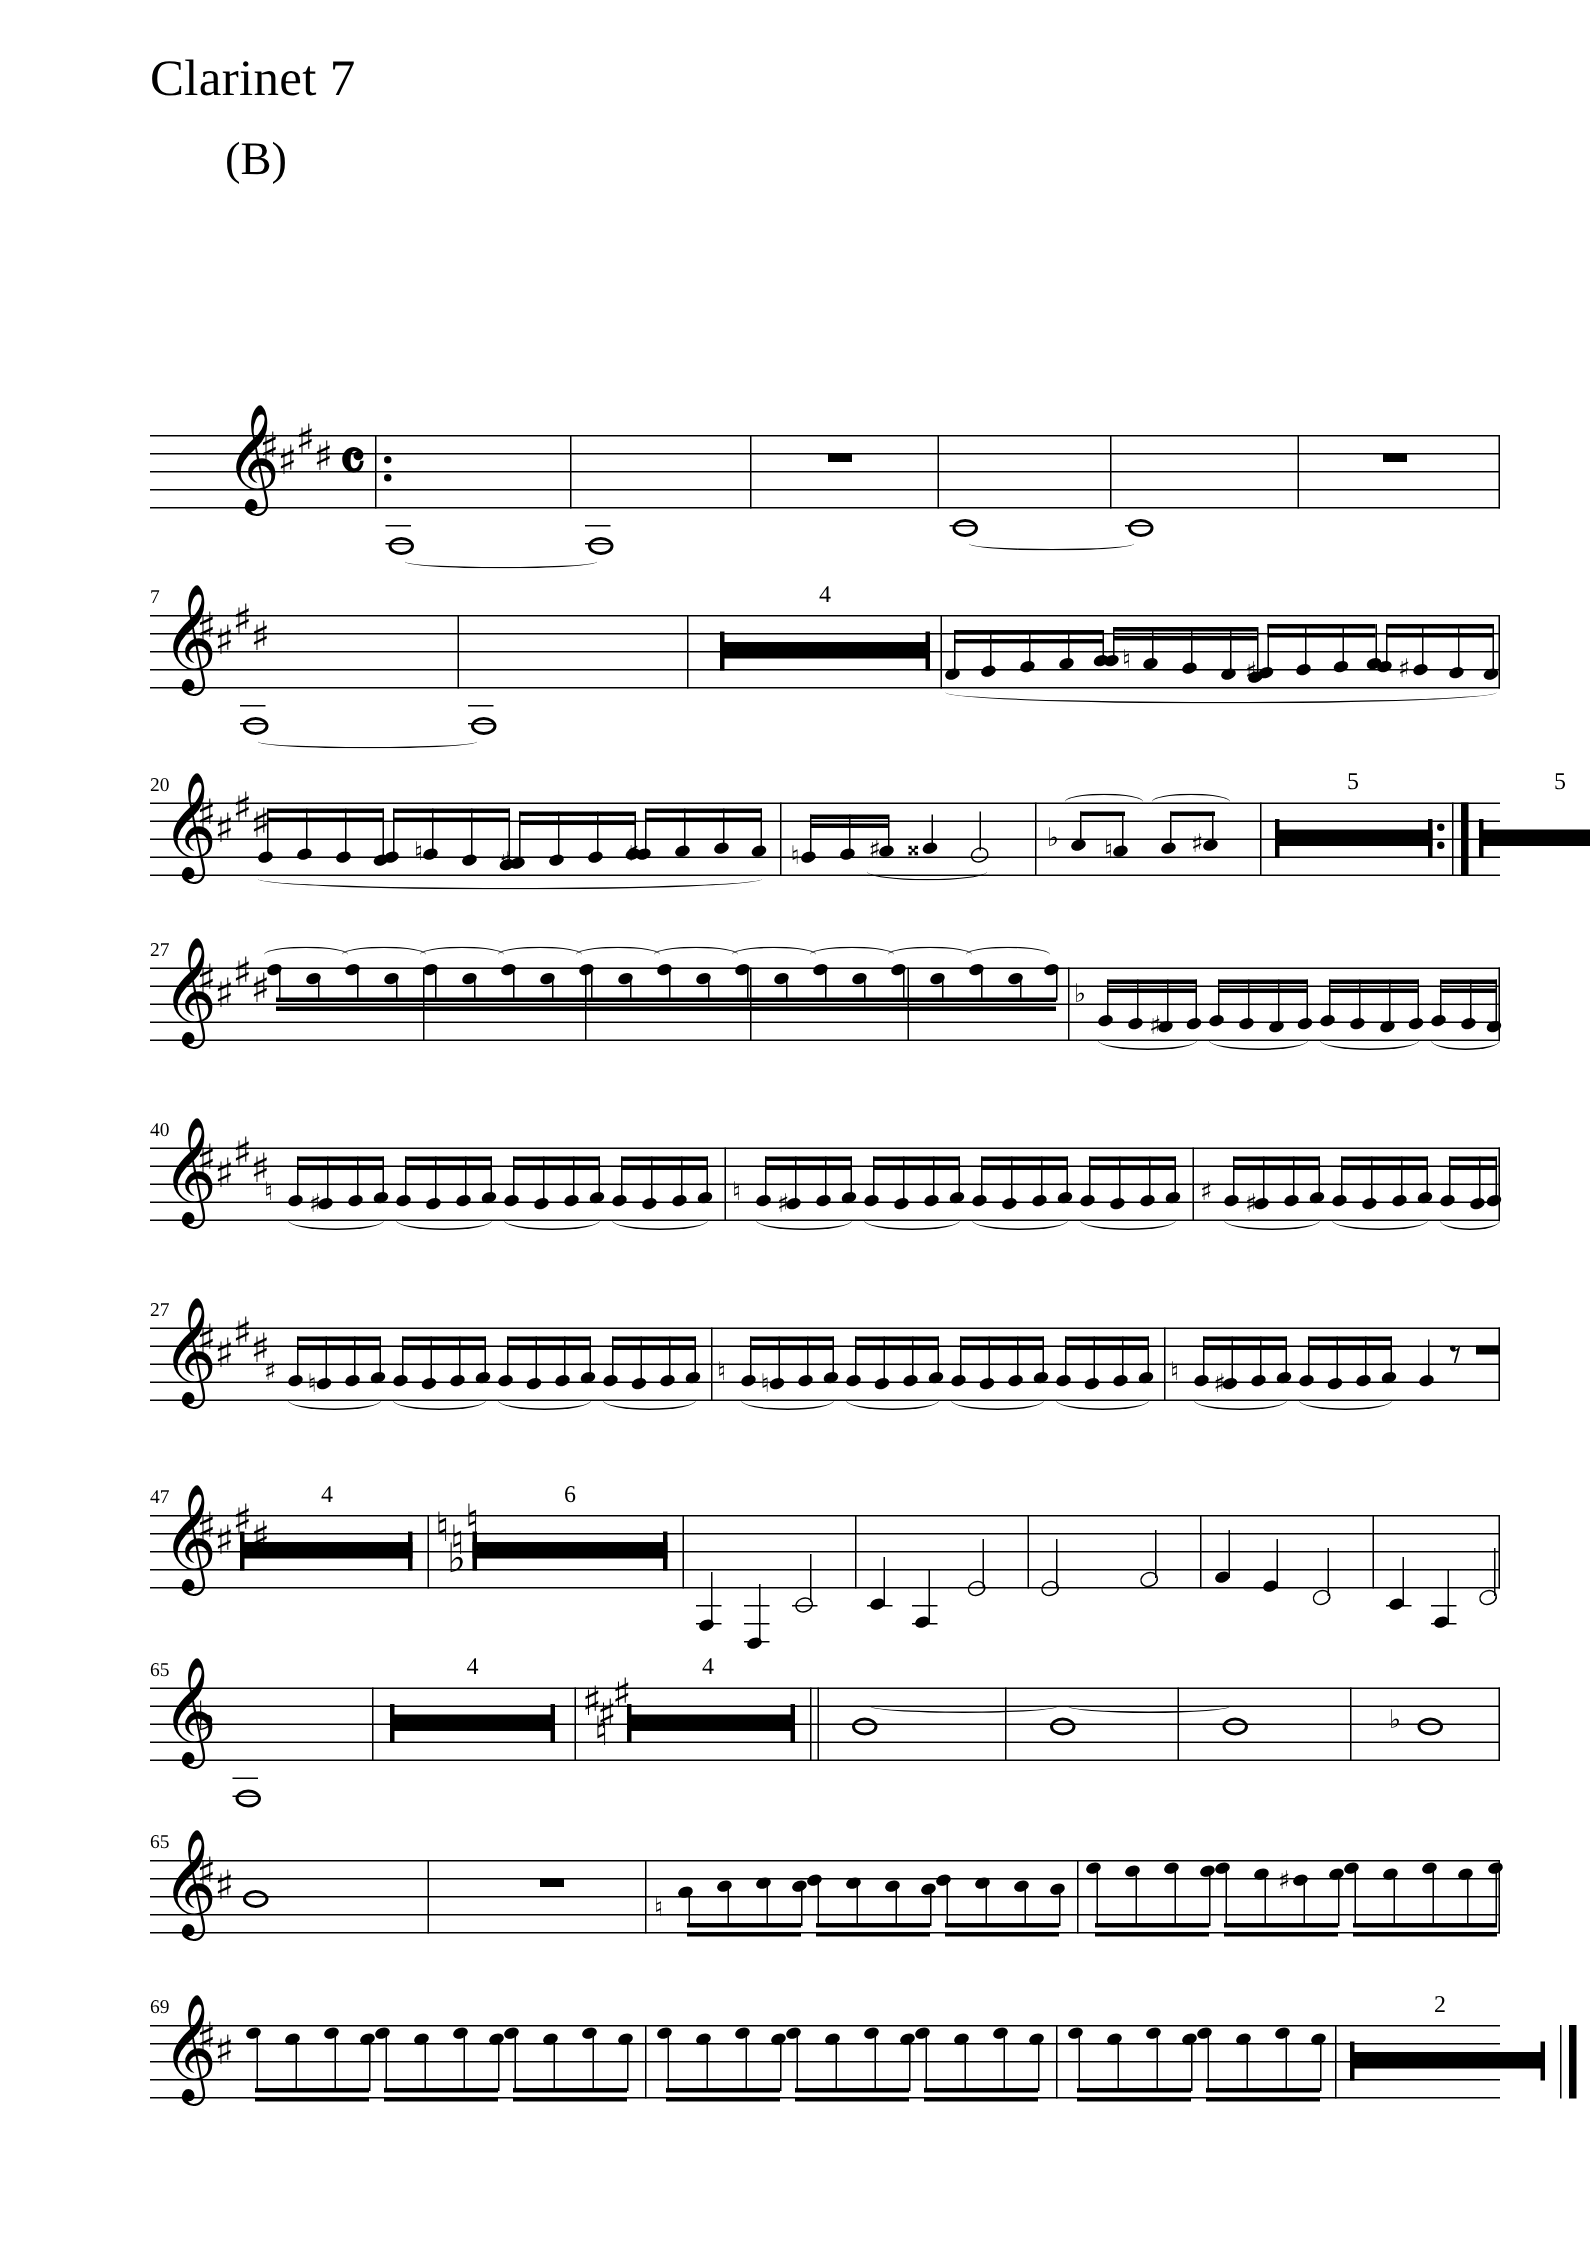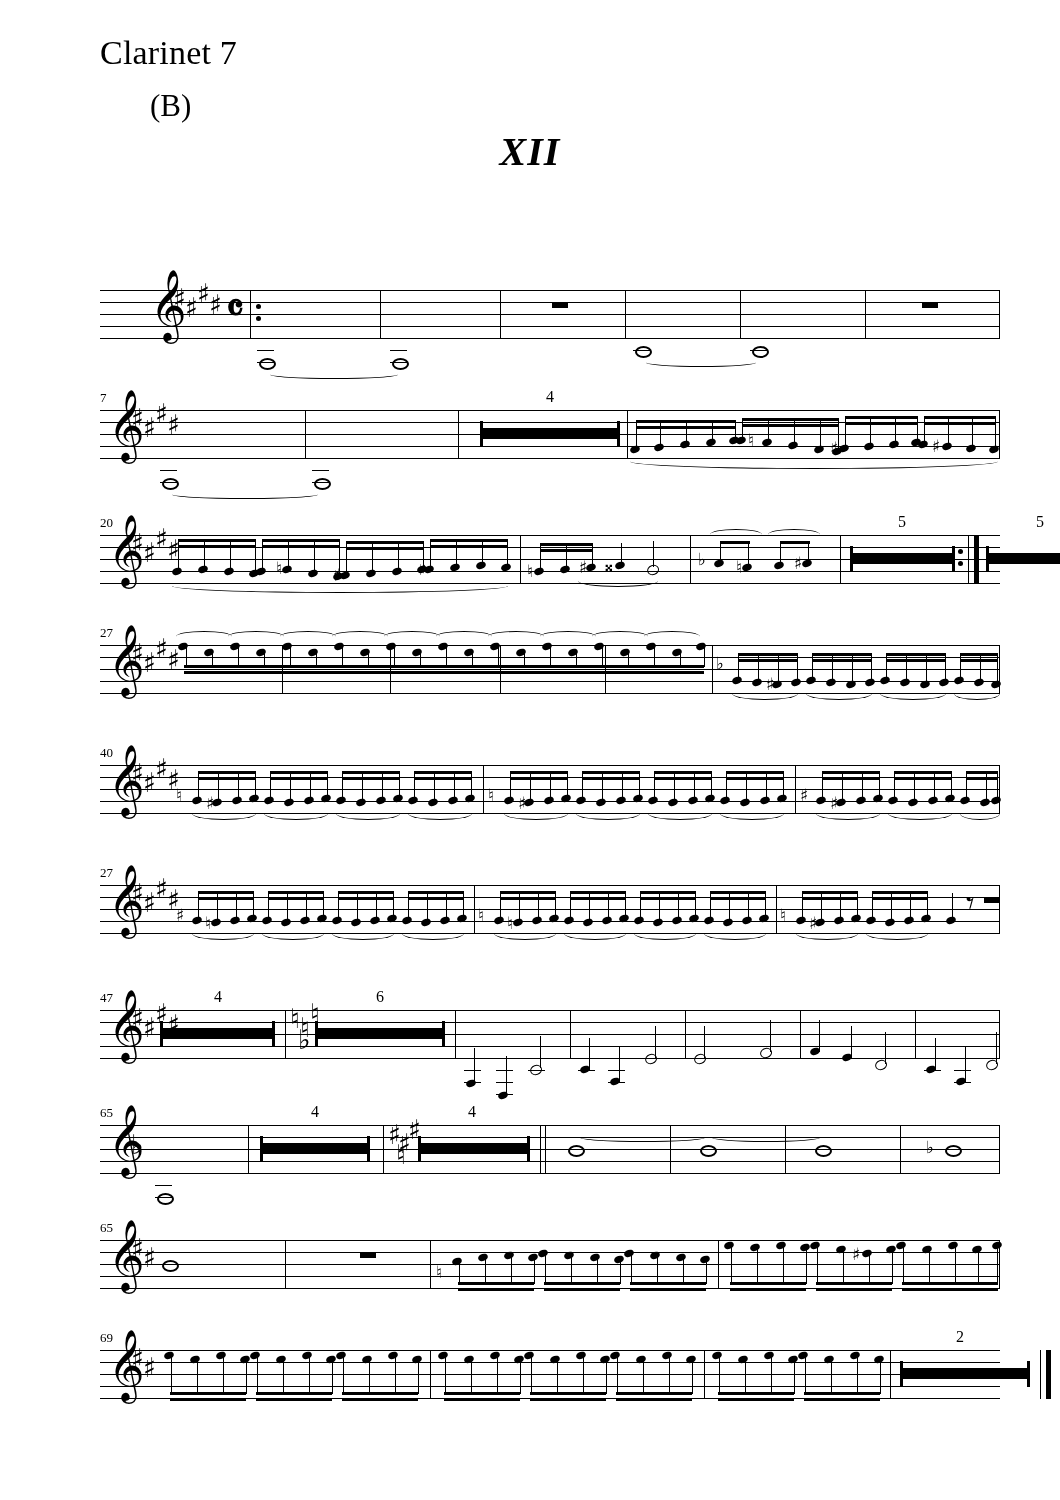--- a/index.html
+++ b/index.html
@@ -233,21 +233,20 @@
     height: 8px;
   }
 </style>
 </head>
 <body>
 
 <div class="page">
 
   <div class="part-title">Clarinet 7</div>
   <div class="part-sub">(B)</div>
-  <div class="movement-title">XII</div>
 
   <div class="system" style="top:290px;">
     <div class="staff">
       <div class="line l0"></div>
         <div class="line l1"></div>
         <div class="line l2"></div>
         <div class="line l3"></div>
         <div class="line l4"></div>
     </div>
     <div class="clef" style="left:50px;">𝄞</div>

